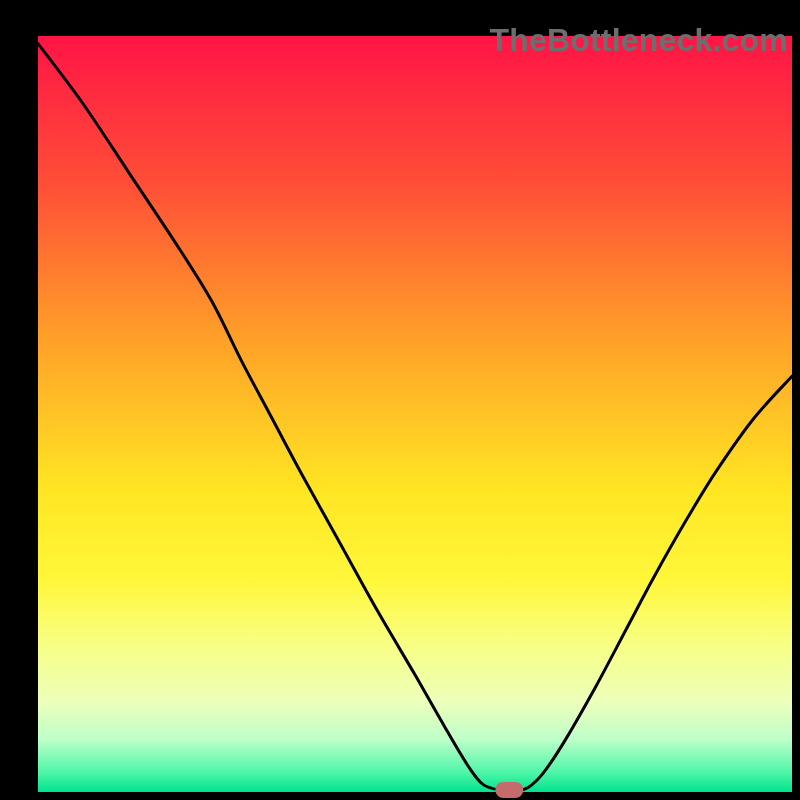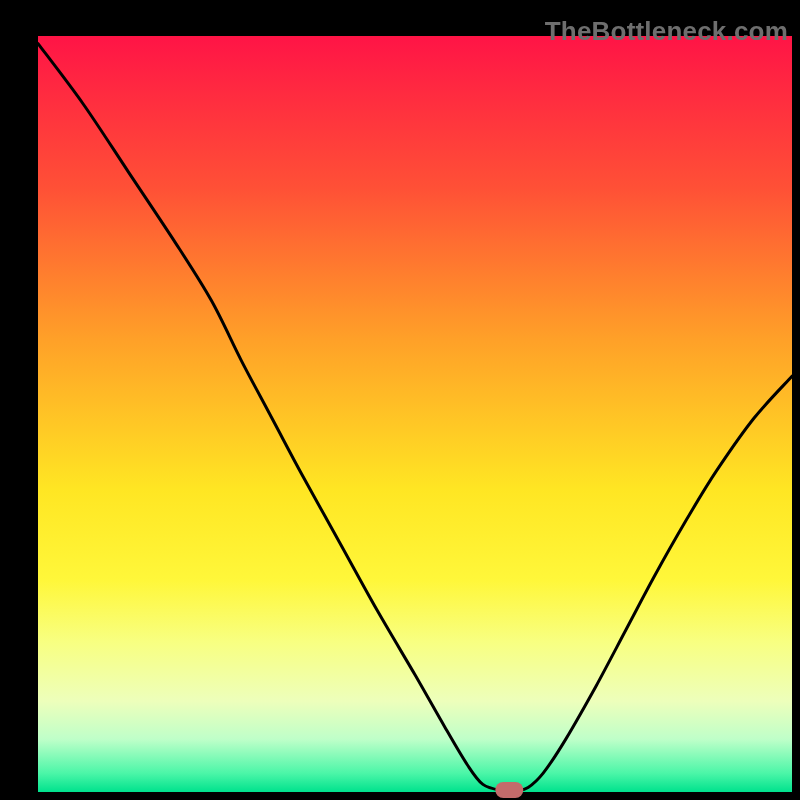--- a/index.html
+++ b/index.html
@@ -10,24 +10,24 @@
     background: #000;
     overflow: hidden;
   }
   .chart-container {
     position: relative;
     width: 800px;
     height: 800px;
   }
   .watermark {
     position: absolute;
-    top: 16px;
+    top: 22px;
     right: 12px;
     font-family: Arial, Helvetica, sans-serif;
-    font-size: 26px;
+    font-size: 32px;
     font-weight: bold;
     color: #6e6e6e;
     letter-spacing: 0.2px;
     z-index: 5;
   }
   svg {
     display: block;
   }
 </style>
 </head>

